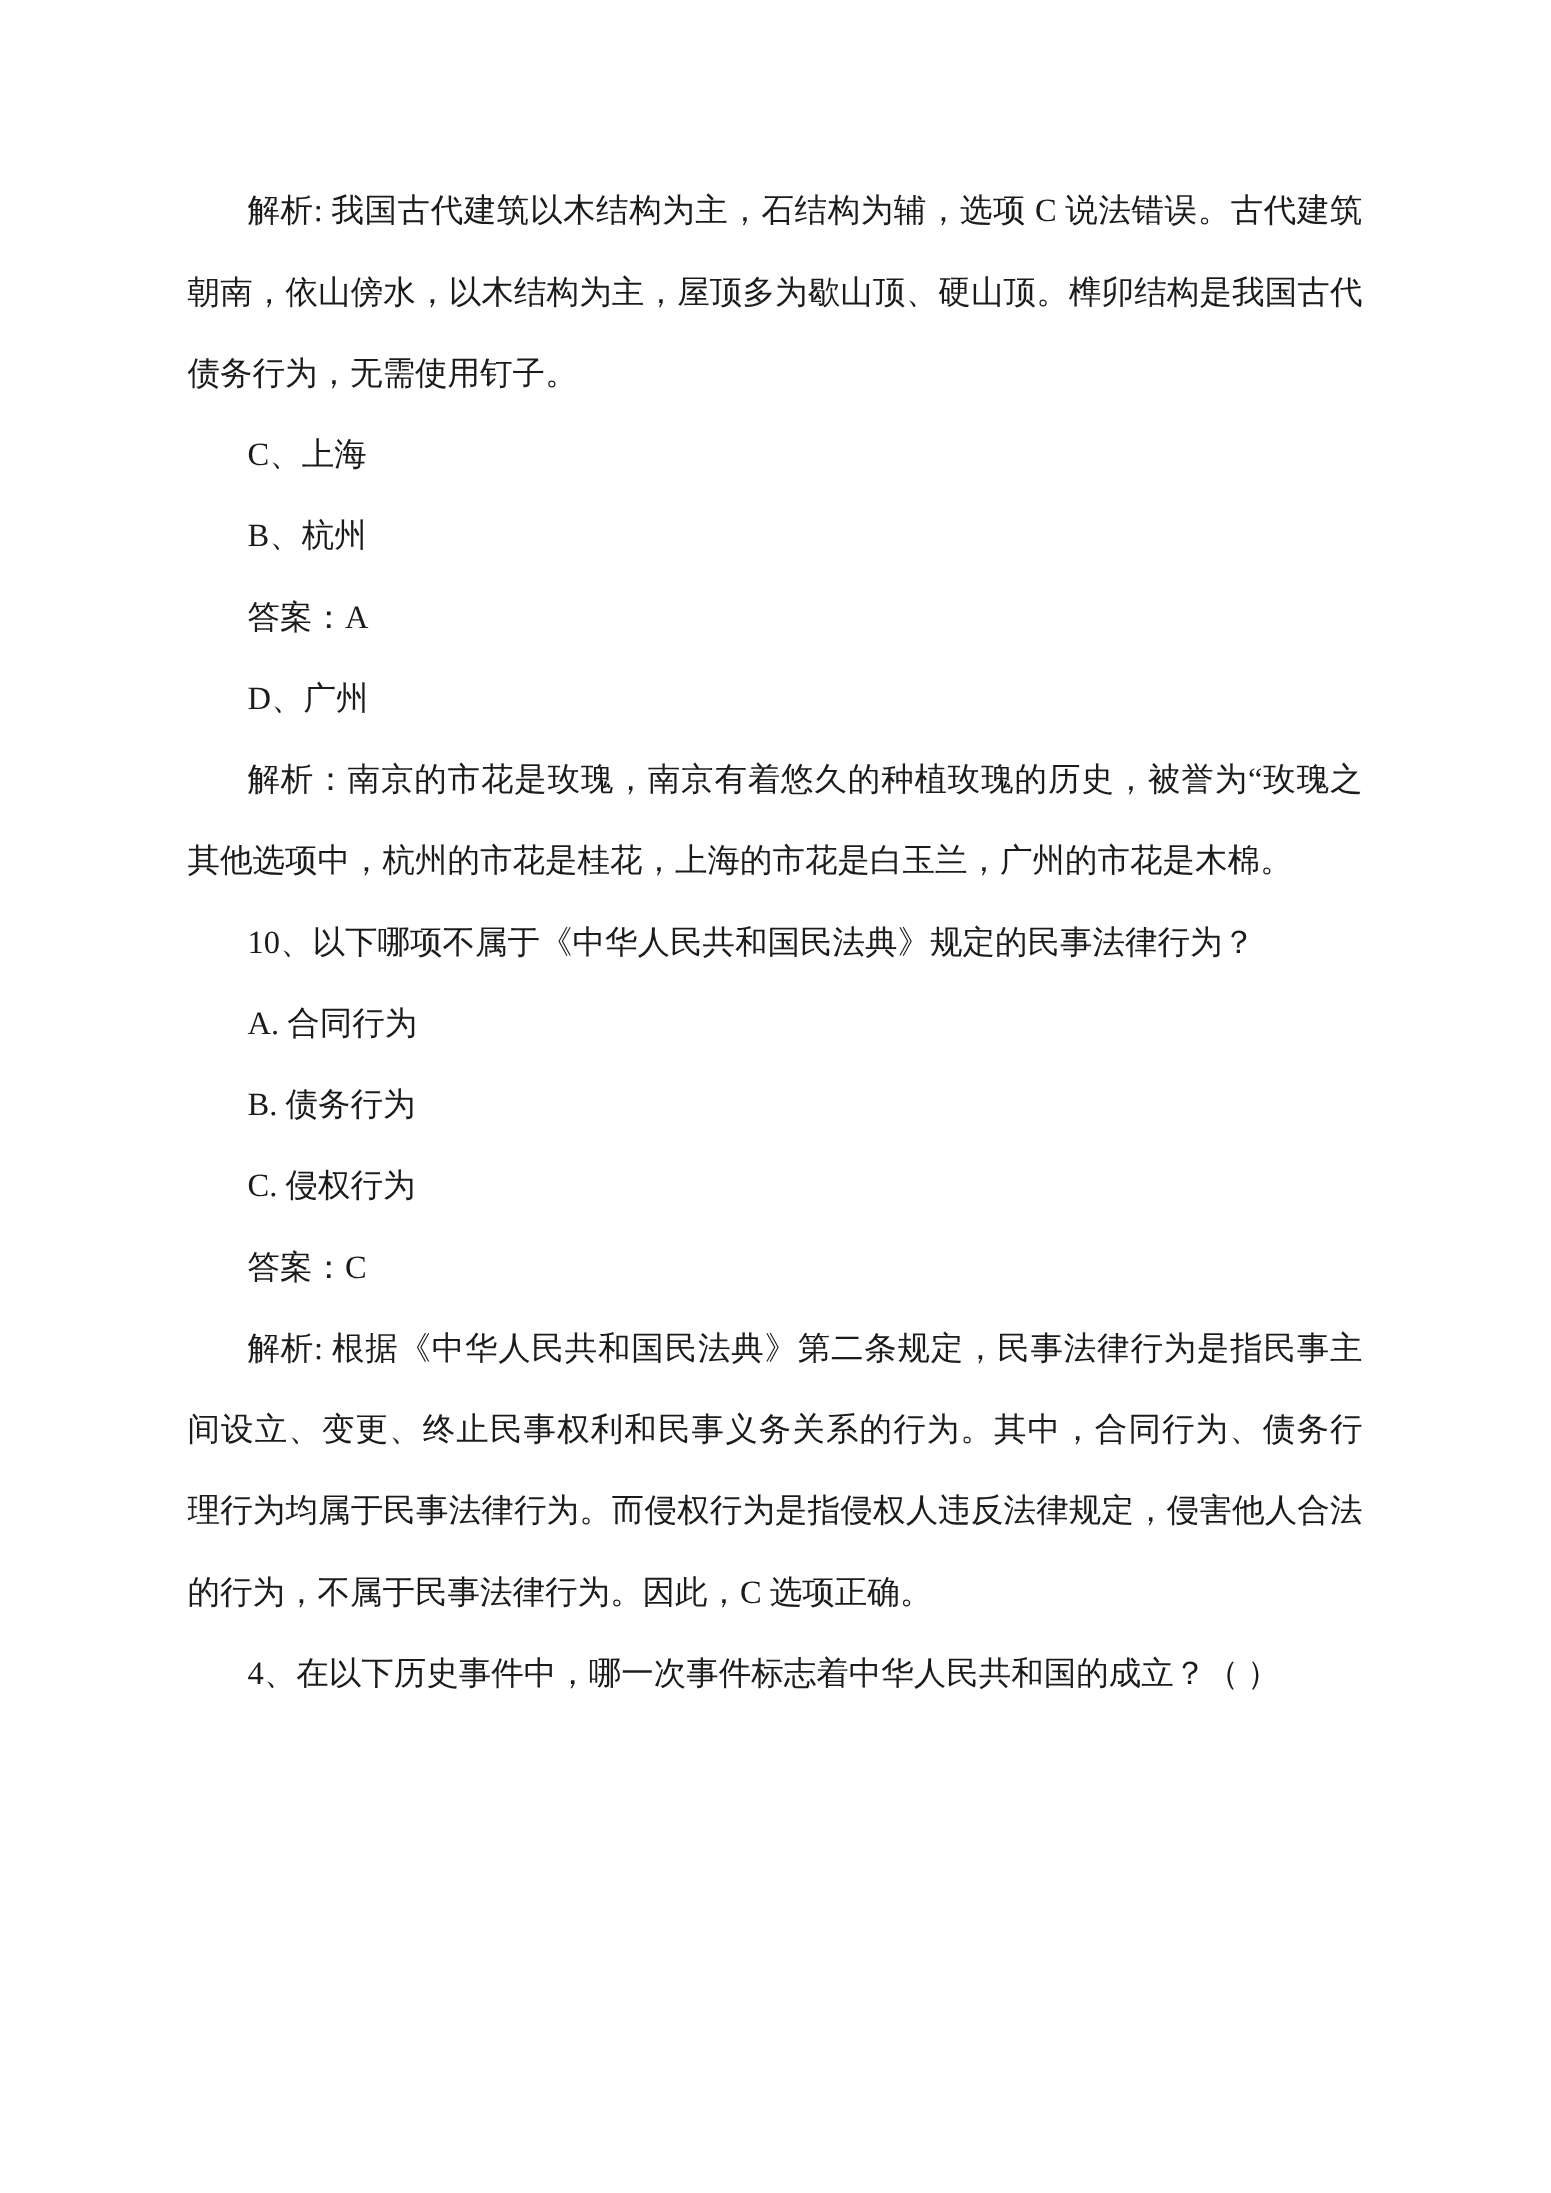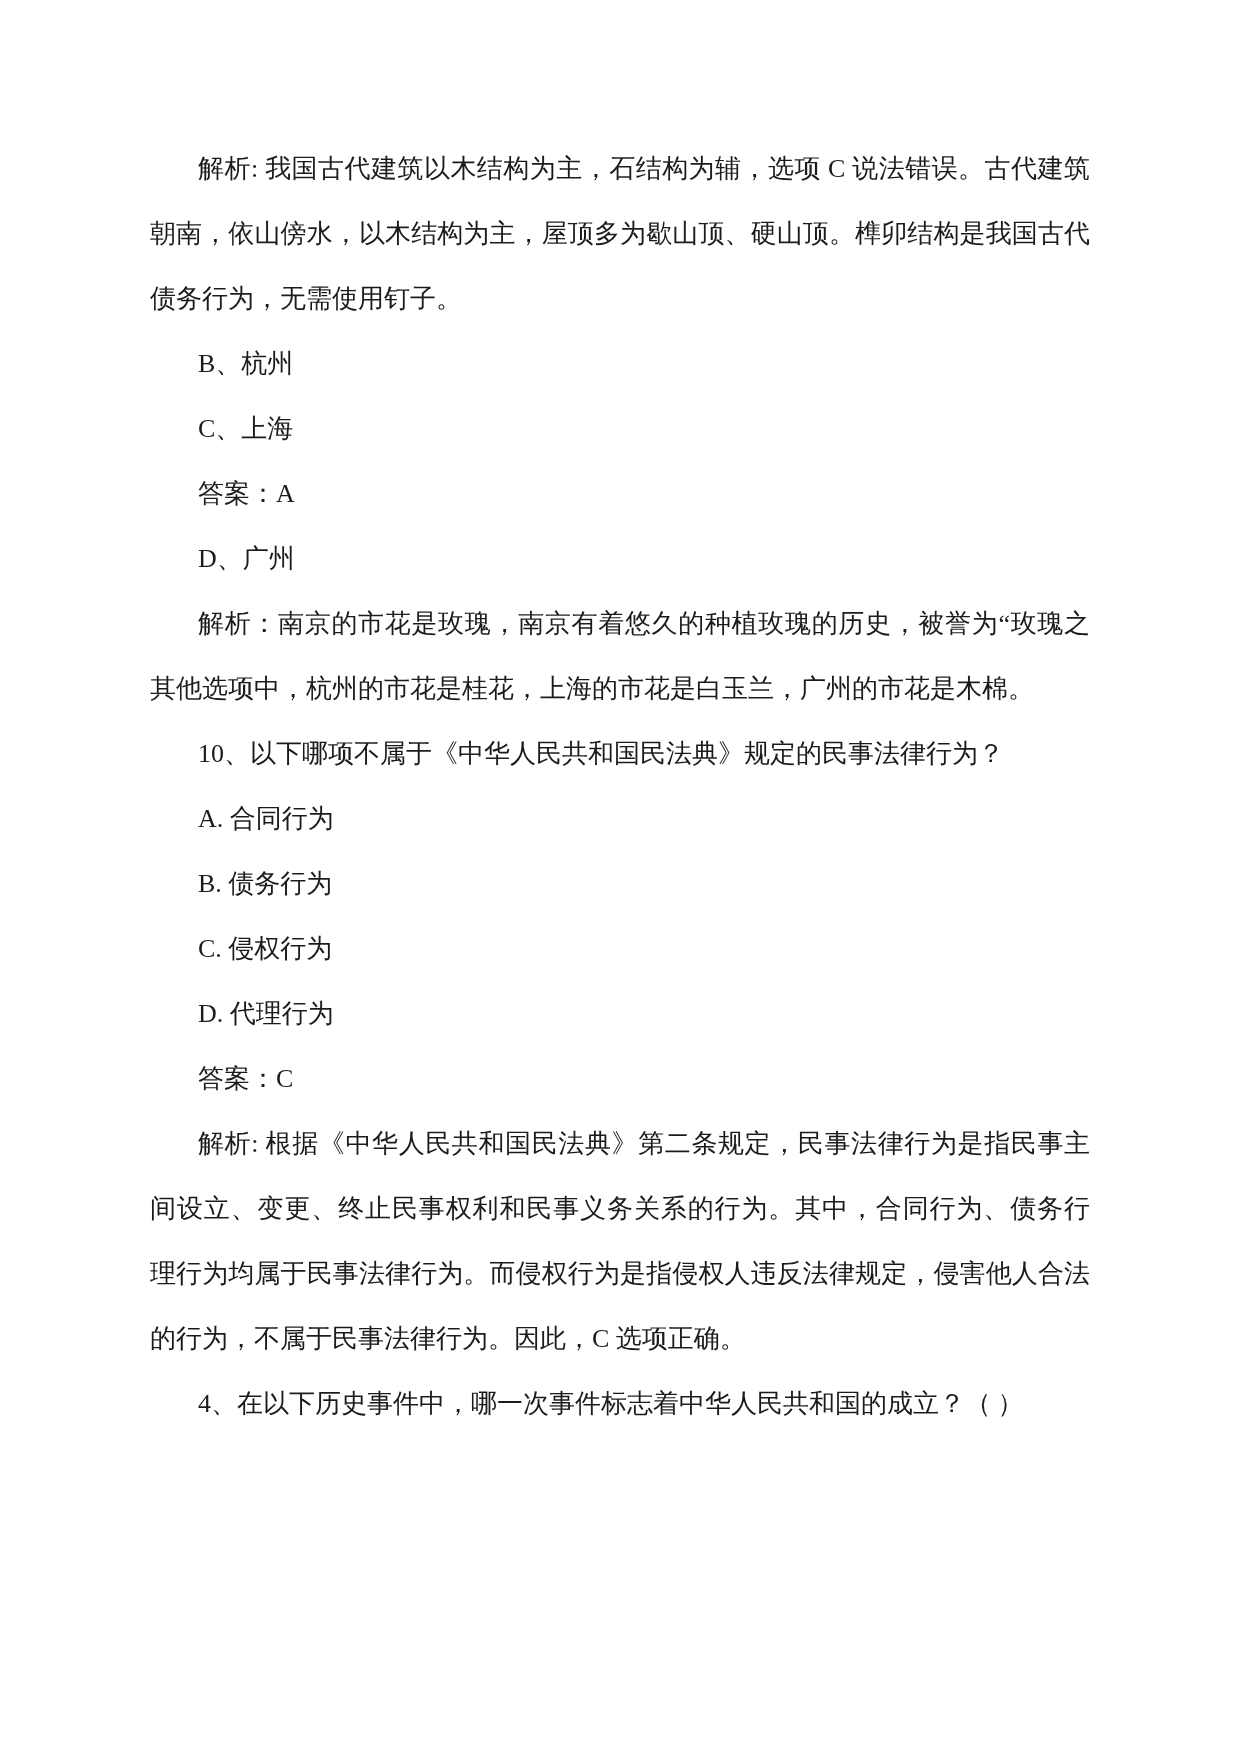--- a/index.html
+++ b/index.html
@@ -47,24 +47,24 @@
 <body>
 
 <div class="page">
   <div class="content" id="document-body">
       <div class="para">
         <div class="line indent fill">解析: 我国古代建筑以木结构为主，石结构为辅，选项 C 说法错误。古代建筑坐北</div>
         <div class="line fill">朝南，依山傍水，以木结构为主，屋顶多为歇山顶、硬山顶。榫卯结构是我国古代建筑</div>
         <div class="line">债务行为，无需使用钉子。</div>
       </div>
       <div class="para">
-        <div class="line indent">B、杭州</div>
+        <div class="line indent">C、上海</div>
       </div>
       <div class="para">
-        <div class="line indent">C、上海</div>
+        <div class="line indent">B、杭州</div>
       </div>
       <div class="para">
         <div class="line indent">答案：A</div>
       </div>
       <div class="para">
         <div class="line indent">D、广州</div>
       </div>
       <div class="para">
         <div class="line indent fill">解析：南京的市花是玫瑰，南京有着悠久的种植玫瑰的历史，被誉为“玫瑰之都”。</div>
         <div class="line">其他选项中，杭州的市花是桂花，上海的市花是白玉兰，广州的市花是木棉。</div>
@@ -75,23 +75,20 @@
       <div class="para">
         <div class="line indent">A. 合同行为</div>
       </div>
       <div class="para">
         <div class="line indent">B. 债务行为</div>
       </div>
       <div class="para">
         <div class="line indent">C. 侵权行为</div>
       </div>
       <div class="para">
-        <div class="line indent">D. 代理行为</div>
-      </div>
-      <div class="para">
         <div class="line indent">答案：C</div>
       </div>
       <div class="para">
         <div class="line indent fill">解析: 根据《中华人民共和国民法典》第二条规定，民事法律行为是指民事主体之</div>
         <div class="line fill">间设立、变更、终止民事权利和民事义务关系的行为。其中，合同行为、债务行为、代</div>
         <div class="line fill">理行为均属于民事法律行为。而侵权行为是指侵权人违反法律规定，侵害他人合法权益</div>
         <div class="line">的行为，不属于民事法律行为。因此，C 选项正确。</div>
       </div>
       <div class="para">
         <div class="line indent">4、在以下历史事件中，哪一次事件标志着中华人民共和国的成立？（ ）</div>

